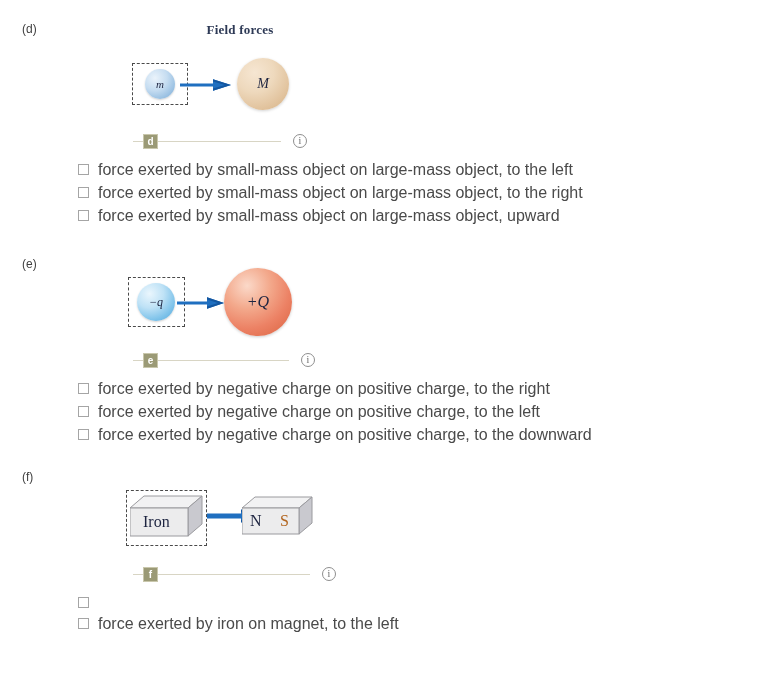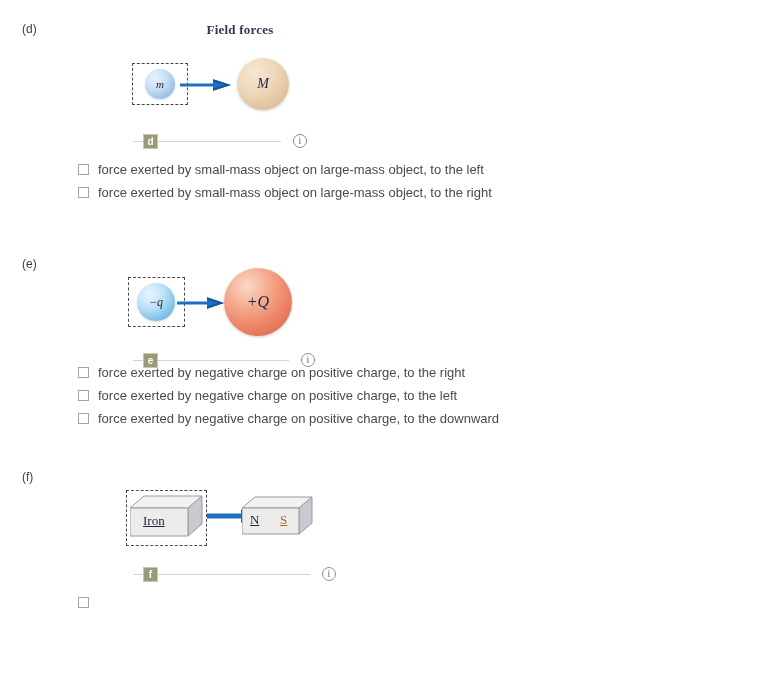--- a/index.html
+++ b/index.html
@@ -104,23 +104,22 @@
   }
 
   
   .block {
     position: absolute;
   }
   .block svg { display: block; }
   .block-text {
     position: absolute;
     font-family: "Liberation Serif", serif;
-    font-size: 13px;
+    font-size: 16px;
     color: #1d2440;
-    text-decoration: underline;
   }
   .pole-n { color: #1d2440; }
   .pole-s { color: #b2651f; }
 
   
   .sep-row {
     position: absolute;
     height: 18px;
     display: flex;
     align-items: center;
@@ -163,21 +162,21 @@
 
   
   .options {
     position: absolute;
     left: 78px;
   }
   .option {
     display: flex;
     align-items: flex-start;
     margin-bottom: 8px;
-    font-size: 13px;
+    font-size: 16px;
     color: #4a4a4a;
   }
   .checkbox {
     width: 11px;
     height: 11px;
     border: 1.2px solid #a5a5a5;
     background: #fff;
     margin-right: 9px;
     margin-top: 2px;
     flex: 0 0 auto;
@@ -223,20 +222,24 @@
 
   <div class="options" style="top:140px;">
     <div class="option">
       <span class="checkbox"></span>
       <span class="option-label">force exerted by small-mass object on large-mass object, to the left</span>
     </div>
     <div class="option">
       <span class="checkbox"></span>
       <span class="option-label">force exerted by small-mass object on large-mass object, to the right</span>
     </div>
+    <div class="option">
+      <span class="checkbox"></span>
+      <span class="option-label">force exerted by small-mass object on large-mass object, upward</span>
+    </div>
   </div>
 </div>
 
 <div class="part" style="top:257px;">
   <div class="part-label">(e)</div>
 
   <div class="figure">
     <div class="scene" style="margin-top:6px; height:78px;">
       <div class="dashbox" style="left:8px; top:14px; width:57px; height:50px;"></div>
       <div class="sphere sphere-neg-q" style="left:17px; top:20px;">
@@ -254,21 +257,21 @@
     </div>
   </div>
 
   <div class="sep-row" style="left:133px; top:94px;">
     <div class="sep-line sep-line-pre"></div>
     <div class="badge">e</div>
     <div class="sep-line" style="width:131px;"></div>
     <div class="info-icon">i</div>
   </div>
 
-  <div class="options" style="top:108px;">
+  <div class="options" style="top:124px;">
     <div class="option">
       <span class="checkbox"></span>
       <span class="option-label">force exerted by negative charge on positive charge, to the right</span>
     </div>
     <div class="option">
       <span class="checkbox"></span>
       <span class="option-label">force exerted by negative charge on positive charge, to the left</span>
     </div>
     <div class="option">
       <span class="checkbox"></span>
@@ -316,14 +319,18 @@
     <div class="sep-line sep-line-pre"></div>
     <div class="badge">f</div>
     <div class="sep-line" style="width:152px;"></div>
     <div class="info-icon">i</div>
   </div>
 
   <div class="options" style="top:125px;">
     <div class="option">
       <span class="checkbox"></span>
     </div>
+    <div class="option">
+      <span class="checkbox"></span>
+      <span class="option-label">force exerted by iron on magnet, to the left</span>
+    </div>
   </div>
 </div>
 
 </body></html>

